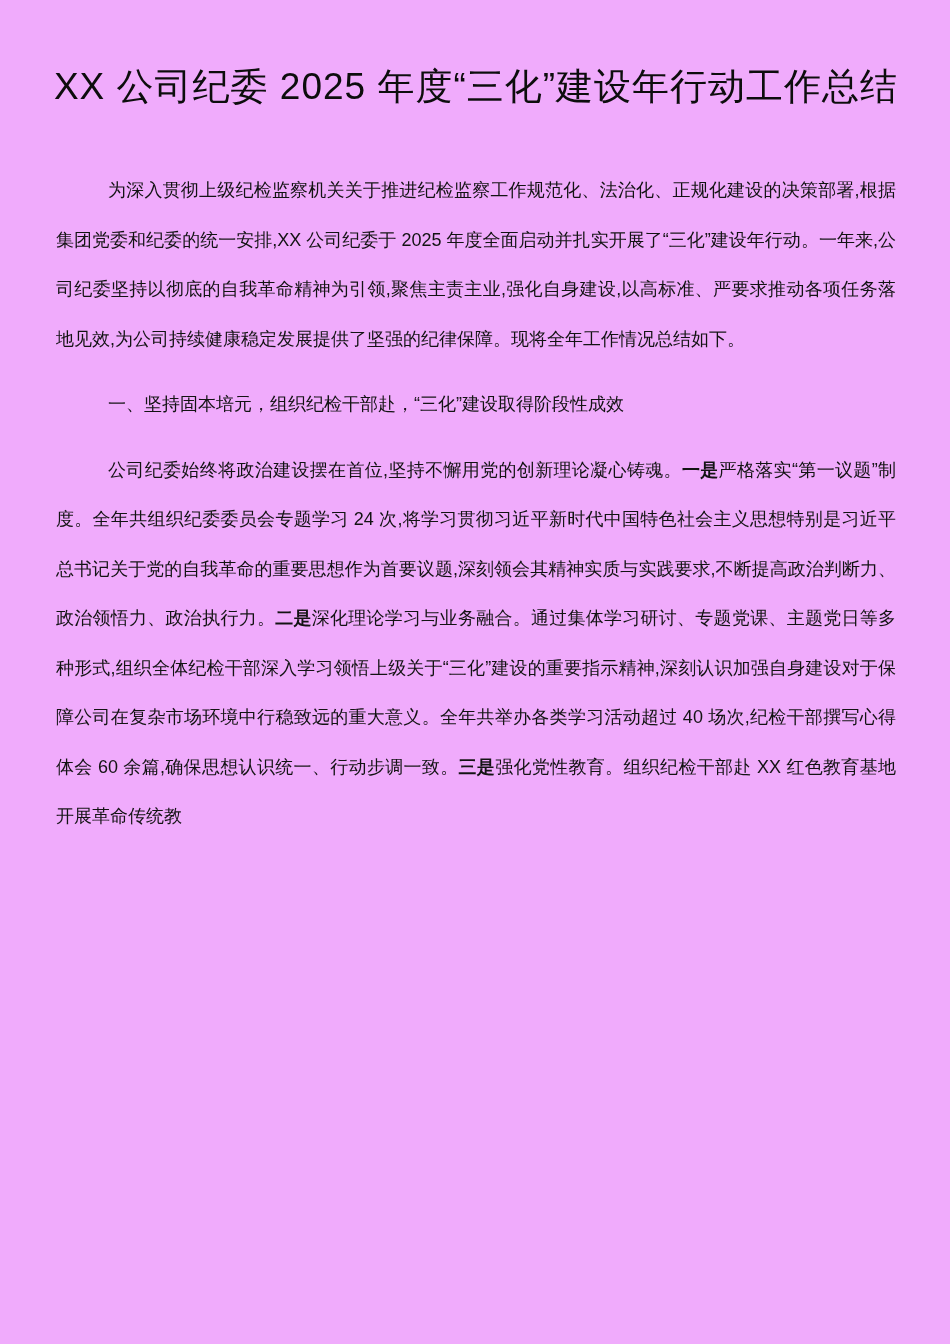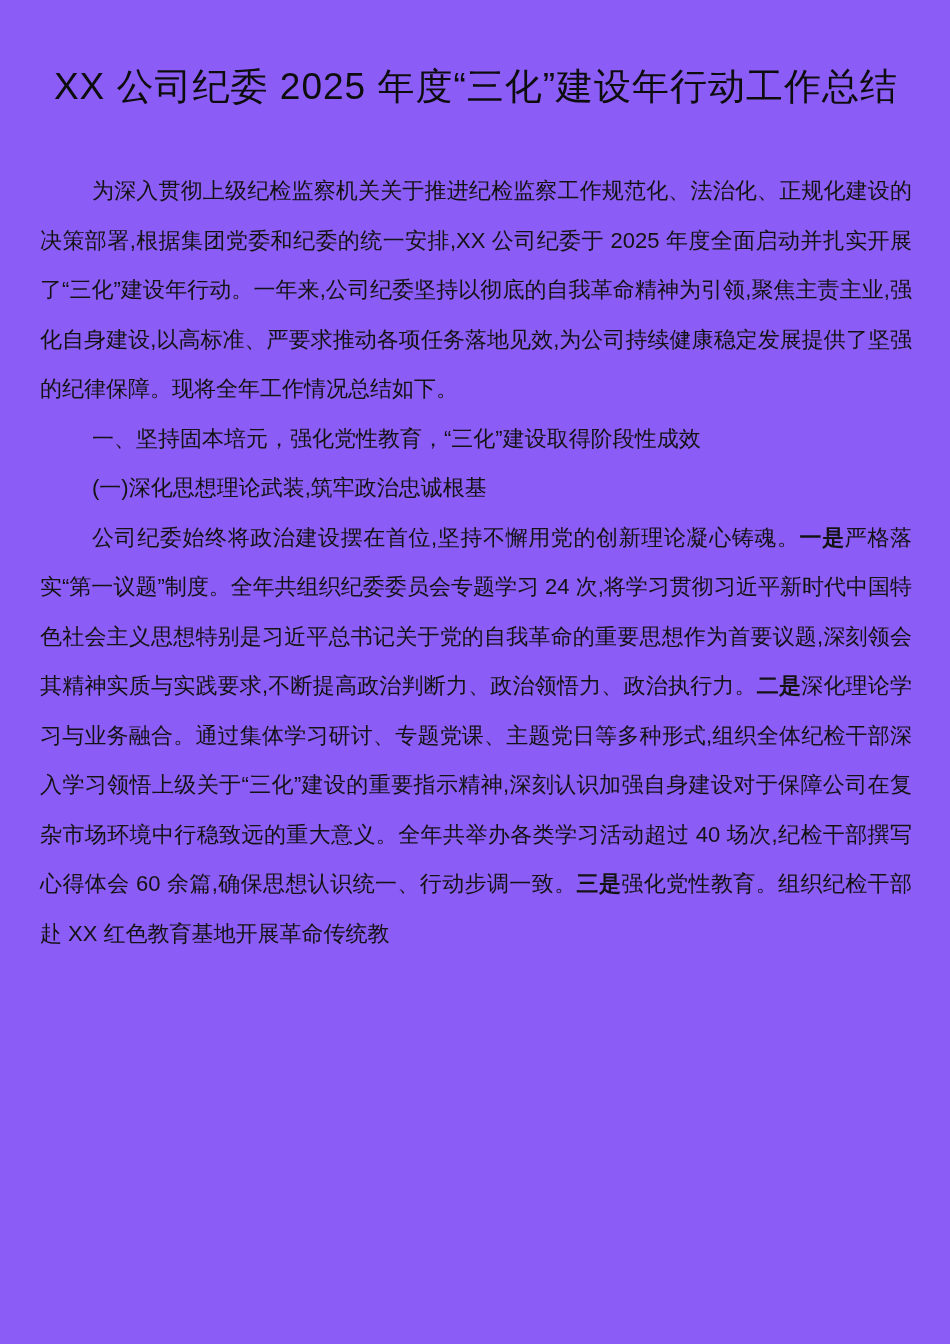--- a/index.html
+++ b/index.html
@@ -11,52 +11,51 @@
     width: 950px;
     height: 1344px;
     overflow: hidden;
   }
   .page {
     box-sizing: border-box;
     width: 950px;
     height: 1344px;
     padding: 62px 38px 0 40px;
     overflow: hidden;
-    background: #8b5cf6;
+    background: #f0abfc;
     color: #111111;
     font-family: "Liberation Sans", "DejaVu Sans", sans-serif;
   }
   .doc-title {
     margin: 0 0 54px 0;
     font-size: 37px;
     font-weight: 500;
     line-height: 50px;
     text-align: center;
     letter-spacing: 1px;
     color: #0d0d0d;
   }
   .doc-par {
-    margin: 0;
-    font-size: 22px;
+    margin: 16px;
+    font-size: 18px;
     line-height: 49.5px;
     text-align: justify;
     text-justify: inter-ideograph;
     text-indent: 52px;
     color: #131313;
     word-break: break-all;
   }
   .doc-par b {
     font-weight: 700;
     font-family: Liberation Serif, serif;
   }
 </style>
 </head>
 <body>
 
 <div class="page">
   <h1 class="doc-title">XX 公司纪委 2025 年度“三化”建设年行动工作总结</h1>
   <div>
       <p class="doc-par body"><span>为深入贯彻上级纪检监察机关关于推进纪检监察工作规范化、法治化、正规化建设的决策部署,根据集团党委和纪委的统一安排,XX 公司纪委于 2025 年度全面启动并扎实开展了“三化”建设年行动。一年来,公司纪委坚持以彻底的自我革命精神为引领,聚焦主责主业,强化自身建设,以高标准、严要求推动各项任务落地见效,为公司持续健康稳定发展提供了坚强的纪律保障。现将全年工作情况总结如下。</span></p>
-      <p class="doc-par heading1"><span>一、坚持固本培元，强化党性教育，“三化”建设取得阶段性成效</span></p>
-      <p class="doc-par heading2"><span>(一)深化思想理论武装,筑牢政治忠诚根基</span></p>
+      <p class="doc-par heading1"><span>一、坚持固本培元，组织纪检干部赴，“三化”建设取得阶段性成效</span></p>
       <p class="doc-par body"><span>公司纪委始终将政治建设摆在首位,坚持不懈用党的创新理论凝心铸魂。</span><b>一是</b><span>严格落实“第一议题”制度。全年共组织纪委委员会专题学习 24 次,将学习贯彻习近平新时代中国特色社会主义思想特别是习近平总书记关于党的自我革命的重要思想作为首要议题,深刻领会其精神实质与实践要求,不断提高政治判断力、政治领悟力、政治执行力。</span><b>二是</b><span>深化理论学习与业务融合。通过集体学习研讨、专题党课、主题党日等多种形式,组织全体纪检干部深入学习领悟上级关于“三化”建设的重要指示精神,深刻认识加强自身建设对于保障公司在复杂市场环境中行稳致远的重大意义。全年共举办各类学习活动超过 40 场次,纪检干部撰写心得体会 60 余篇,确保思想认识统一、行动步调一致。</span><b>三是</b><span>强化党性教育。组织纪检干部赴 XX 红色教育基地开展革命传统教</span></p>
     </div>
 </div>
 
 </body></html>

